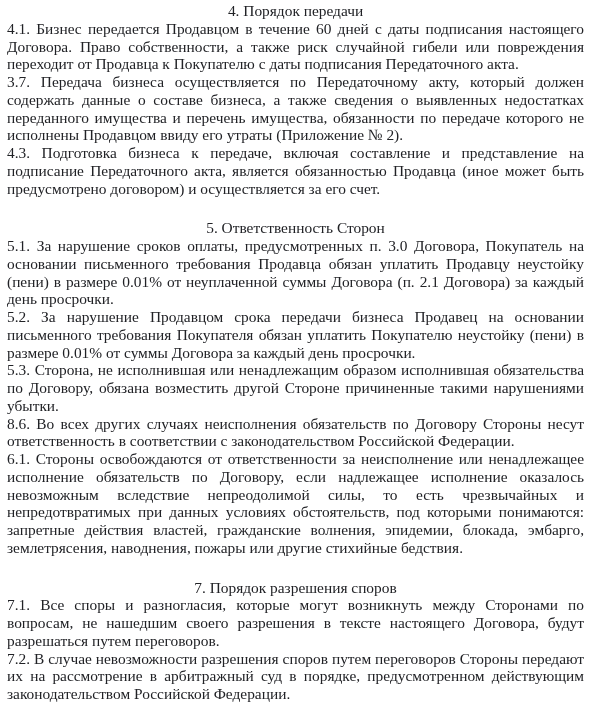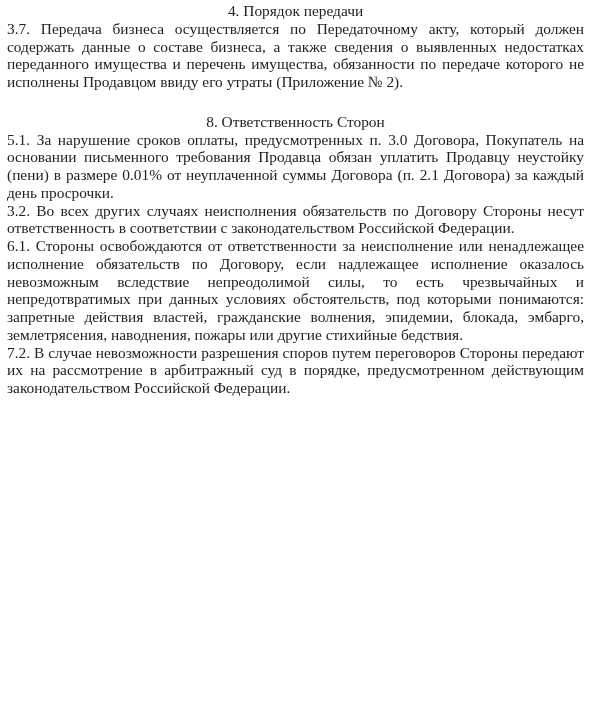--- a/index.html
+++ b/index.html
@@ -40,30 +40,36 @@
     text-justify: inter-word;
   }
 </style>
 </head>
 <body>
 
 <div class="page">
 
   <section class="doc-section">
     <h2 class="section-heading">4. Порядок передачи</h2>
+    <p class="paragraph">4.1. Бизнес передается Продавцом в течение 60 дней с даты подписания настоящего Договора. Право собственности, а также риск случайной гибели или повреждения переходит от Продавца к Покупателю с даты подписания Передаточного акта.</p>
     <p class="paragraph">3.7. Передача бизнеса осуществляется по Передаточному акту, который должен содержать данные о составе бизнеса, а также сведения о выявленных недостатках переданного имущества и перечень имущества, обязанности по передаче которого не исполнены Продавцом ввиду его утраты (Приложение № 2).</p>
+    <p class="paragraph">4.3. Подготовка бизнеса к передаче, включая составление и представление на подписание Передаточного акта, является обязанностью Продавца (иное может быть предусмотрено договором) и осуществляется за его счет.</p>
   </section>
 
   <section class="doc-section">
-    <h2 class="section-heading">8. Ответственность Сторон</h2>
+    <h2 class="section-heading">5. Ответственность Сторон</h2>
     <p class="paragraph">5.1. За нарушение сроков оплаты, предусмотренных п. 3.0 Договора, Покупатель на основании письменного требования Продавца обязан уплатить Продавцу неустойку (пени) в размере 0.01% от неуплаченной суммы Договора (п. 2.1 Договора) за каждый день просрочки.</p>
-    <p class="paragraph">3.2. Во всех других случаях неисполнения обязательств по Договору Стороны несут ответственность в соответствии с законодательством Российской Федерации.</p>
+    <p class="paragraph">5.2. За нарушение Продавцом срока передачи бизнеса Продавец на основании письменного требования Покупателя обязан уплатить Покупателю неустойку (пени) в размере 0.01% от суммы Договора за каждый день просрочки.</p>
+    <p class="paragraph">5.3. Сторона, не исполнившая или ненадлежащим образом исполнившая обязательства по Договору, обязана возместить другой Стороне причиненные такими нарушениями убытки.</p>
+    <p class="paragraph">8.6. Во всех других случаях неисполнения обязательств по Договору Стороны несут ответственность в соответствии с законодательством Российской Федерации.</p>
   </section>
 
   <section class="doc-section">
     <p class="paragraph">6.1. Стороны освобождаются от ответственности за неисполнение или ненадлежащее исполнение обязательств по Договору, если надлежащее исполнение оказалось невозможным вследствие непреодолимой силы, то есть чрезвычайных и непредотвратимых при данных условиях обстоятельств, под которыми понимаются: запретные действия властей, гражданские волнения, эпидемии, блокада, эмбарго, землетрясения, наводнения, пожары или другие стихийные бедствия.</p>
   </section>
 
   <section class="doc-section">
+    <h2 class="section-heading">7. Порядок разрешения споров</h2>
+    <p class="paragraph">7.1. Все споры и разногласия, которые могут возникнуть между Сторонами по вопросам, не нашедшим своего разрешения в тексте настоящего Договора, будут разрешаться путем переговоров.</p>
     <p class="paragraph">7.2. В случае невозможности разрешения споров путем переговоров Стороны передают их на рассмотрение в арбитражный суд в порядке, предусмотренном действующим законодательством Российской Федерации.</p>
   </section>
 
 </div>
 
 </body></html>

